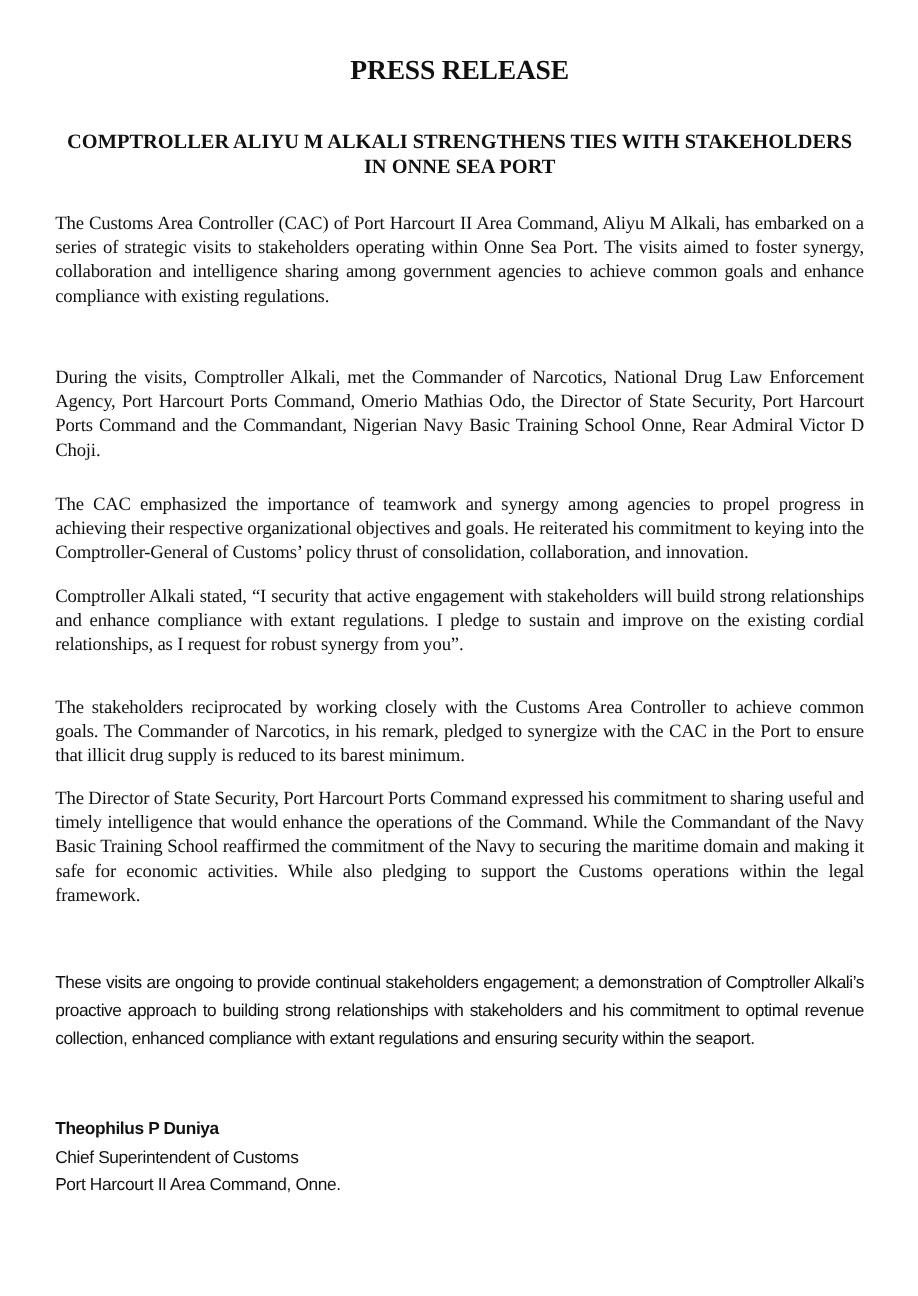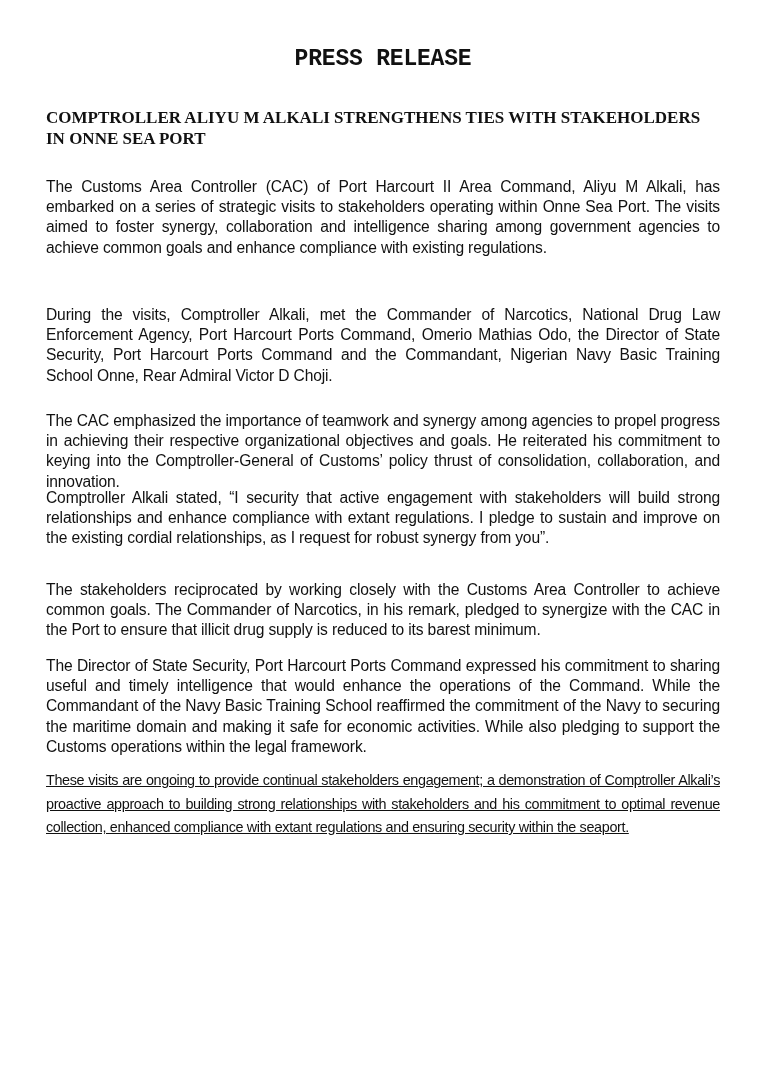--- a/index.html
+++ b/index.html
@@ -19,43 +19,44 @@
       left: 46px;
       top: 0;
       width: 674px;
     }
     .title {
       position: absolute;
       left: 0;
       width: 674px;
       top: 46px;
       text-align: center;
-      font-family: Liberation Mono, monospace;
+      font-family: Liberation Serif, serif;
       font-weight: bold;
       font-size: 23px;
       letter-spacing: -0.2px;
       margin: 0;
     }
     .headline {
       position: absolute;
       left: 0;
       width: 674px;
       top: 107px;
+      text-align: center;
       font-family: "Liberation Serif", serif;
       font-weight: bold;
       font-size: 17px;
       line-height: 21px;
       margin: 0;
     }
     .body-para {
       position: absolute;
       left: 0;
       width: 674px;
       margin: 0;
-      font-family: Liberation Sans, sans-serif;
+      font-family: Liberation Serif, serif;
       font-size: 15.6px;
       line-height: 20.2px;
       text-align: justify;
       letter-spacing: -0.15px;
     }
     .sans-para {
       position: absolute;
       left: 0;
       width: 674px;
       margin: 0;
@@ -87,17 +88,20 @@
 <div class="page">
   <h1 class="title">PRESS RELEASE</h1>
   <h2 class="headline">COMPTROLLER ALIYU M ALKALI STRENGTHENS TIES WITH STAKEHOLDERS IN ONNE SEA PORT</h2>
 
   <p class="body-para" style="top:177px;">The Customs Area Controller (CAC) of Port Harcourt II Area Command, Aliyu M Alkali, has embarked on a series of strategic visits to stakeholders operating within Onne Sea Port. The visits aimed to foster synergy, collaboration and intelligence sharing among government agencies to achieve common goals and enhance compliance with existing regulations.</p>
   <p class="body-para" style="top:285px;margin-top:20px;">During the visits, Comptroller Alkali, met the Commander of Narcotics, National Drug Law Enforcement Agency, Port Harcourt Ports Command, Omerio Mathias Odo, the Director of State Security, Port Harcourt Ports Command and the Commandant, Nigerian Navy Basic Training School Onne, Rear Admiral Victor D Choji.</p>
   <p class="body-para" style="top:411px;">The CAC emphasized the importance of teamwork and synergy among agencies to propel progress in achieving their respective organizational objectives and goals. He reiterated his commitment to keying into the Comptroller-General of Customs’ policy thrust of consolidation, collaboration, and innovation.</p>
   <p class="body-para" style="top:488px;">Comptroller Alkali stated, “I security that active engagement with stakeholders will build strong relationships and enhance compliance with extant regulations. I pledge to sustain and improve on the existing cordial relationships, as I request for robust synergy from you”.</p>
   <p class="body-para" style="top:580px;">The stakeholders reciprocated by working closely with the Customs Area Controller to achieve common goals. The Commander of Narcotics, in his remark, pledged to synergize with the CAC in the Port to ensure that illicit drug supply is reduced to its barest minimum.</p>
   <p class="body-para" style="top:656px;">The Director of State Security, Port Harcourt Ports Command expressed his commitment to sharing useful and timely intelligence that would enhance the operations of the Command. While the Commandant of the Navy Basic Training School reaffirmed the commitment of the Navy to securing the maritime domain and making it safe for economic activities. While also pledging to support the Customs operations within the legal framework.</p>
-  <p class="sans-para" style="top:769px;text-decoration:underline;">These visits are ongoing to provide continual stakeholders engagement; a demonstration of Comptroller Alkali’s proactive approach to building strong relationships with stakeholders and his commitment to optimal revenue collection, enhanced compliance with extant regulations and ensuring security within the seaport.</p>
+  <p class="sans-para" style="top:808px;">These visits are ongoing to provide continual stakeholders engagement; a demonstration of Comptroller Alkali’s proactive approach to building strong relationships with stakeholders and his commitment to optimal revenue collection, enhanced compliance with extant regulations and ensuring security within the seaport.</p>
 
   <div class="signature">
+    <div class="name">Theophilus P Duniya</div>
+    <div>Chief Superintendent of Customs</div>
+    <div>Port Harcourt II Area Command, Onne.</div>
   </div>
 </div>
 
 </body></html>

